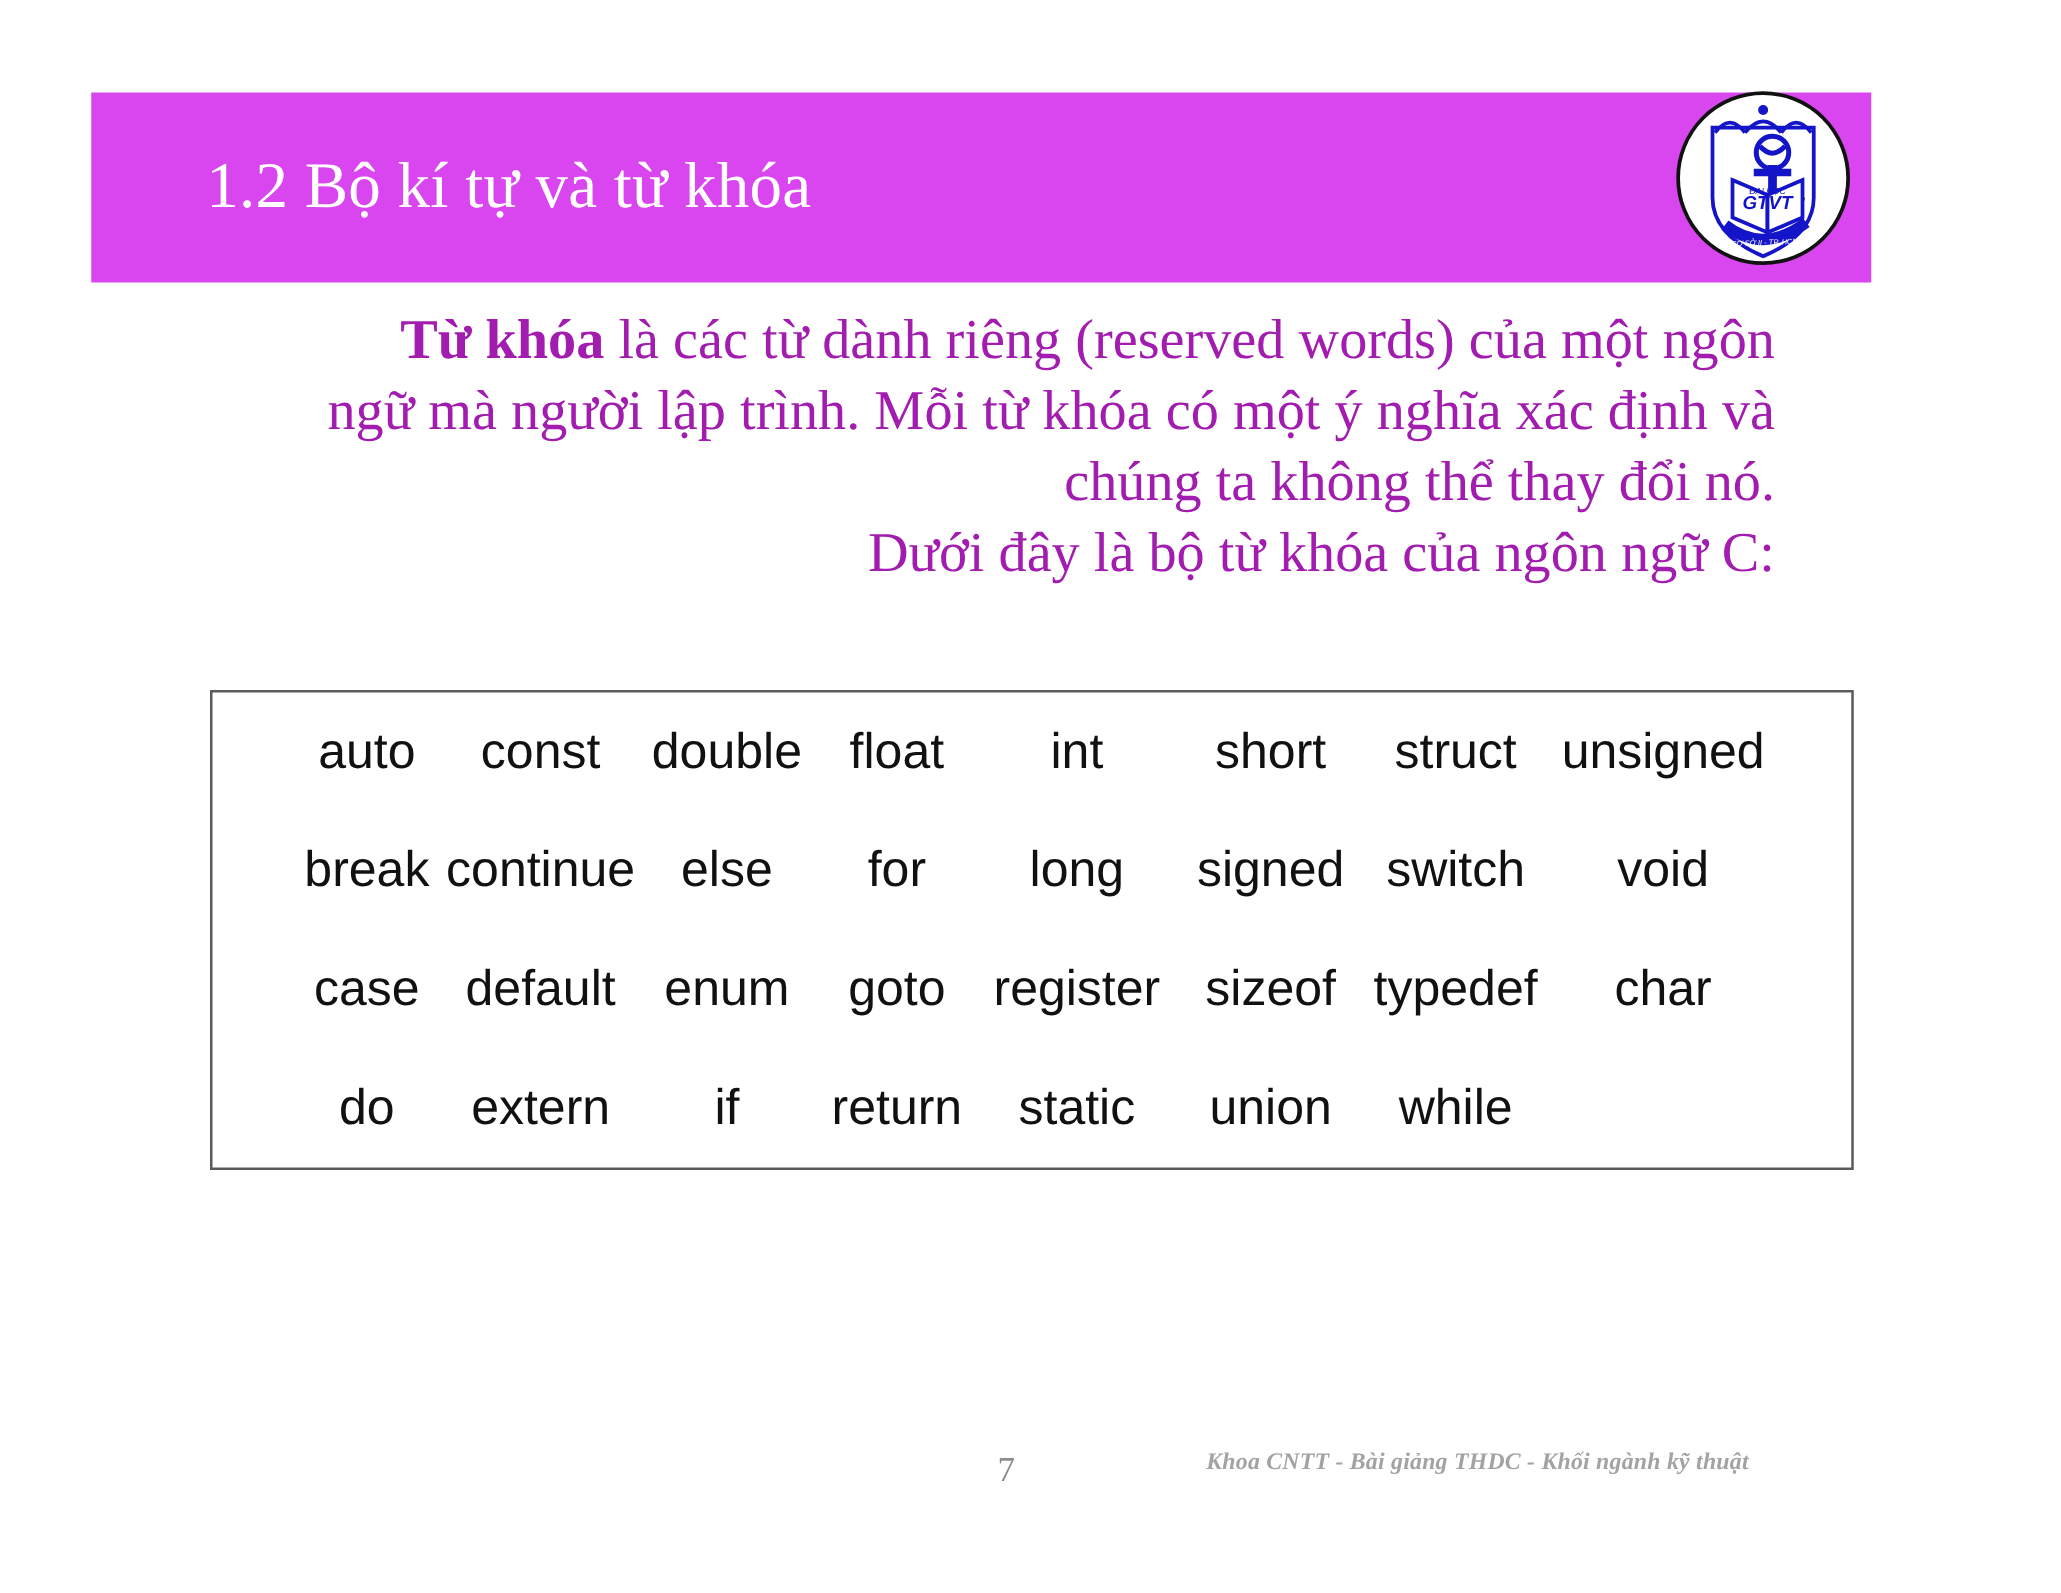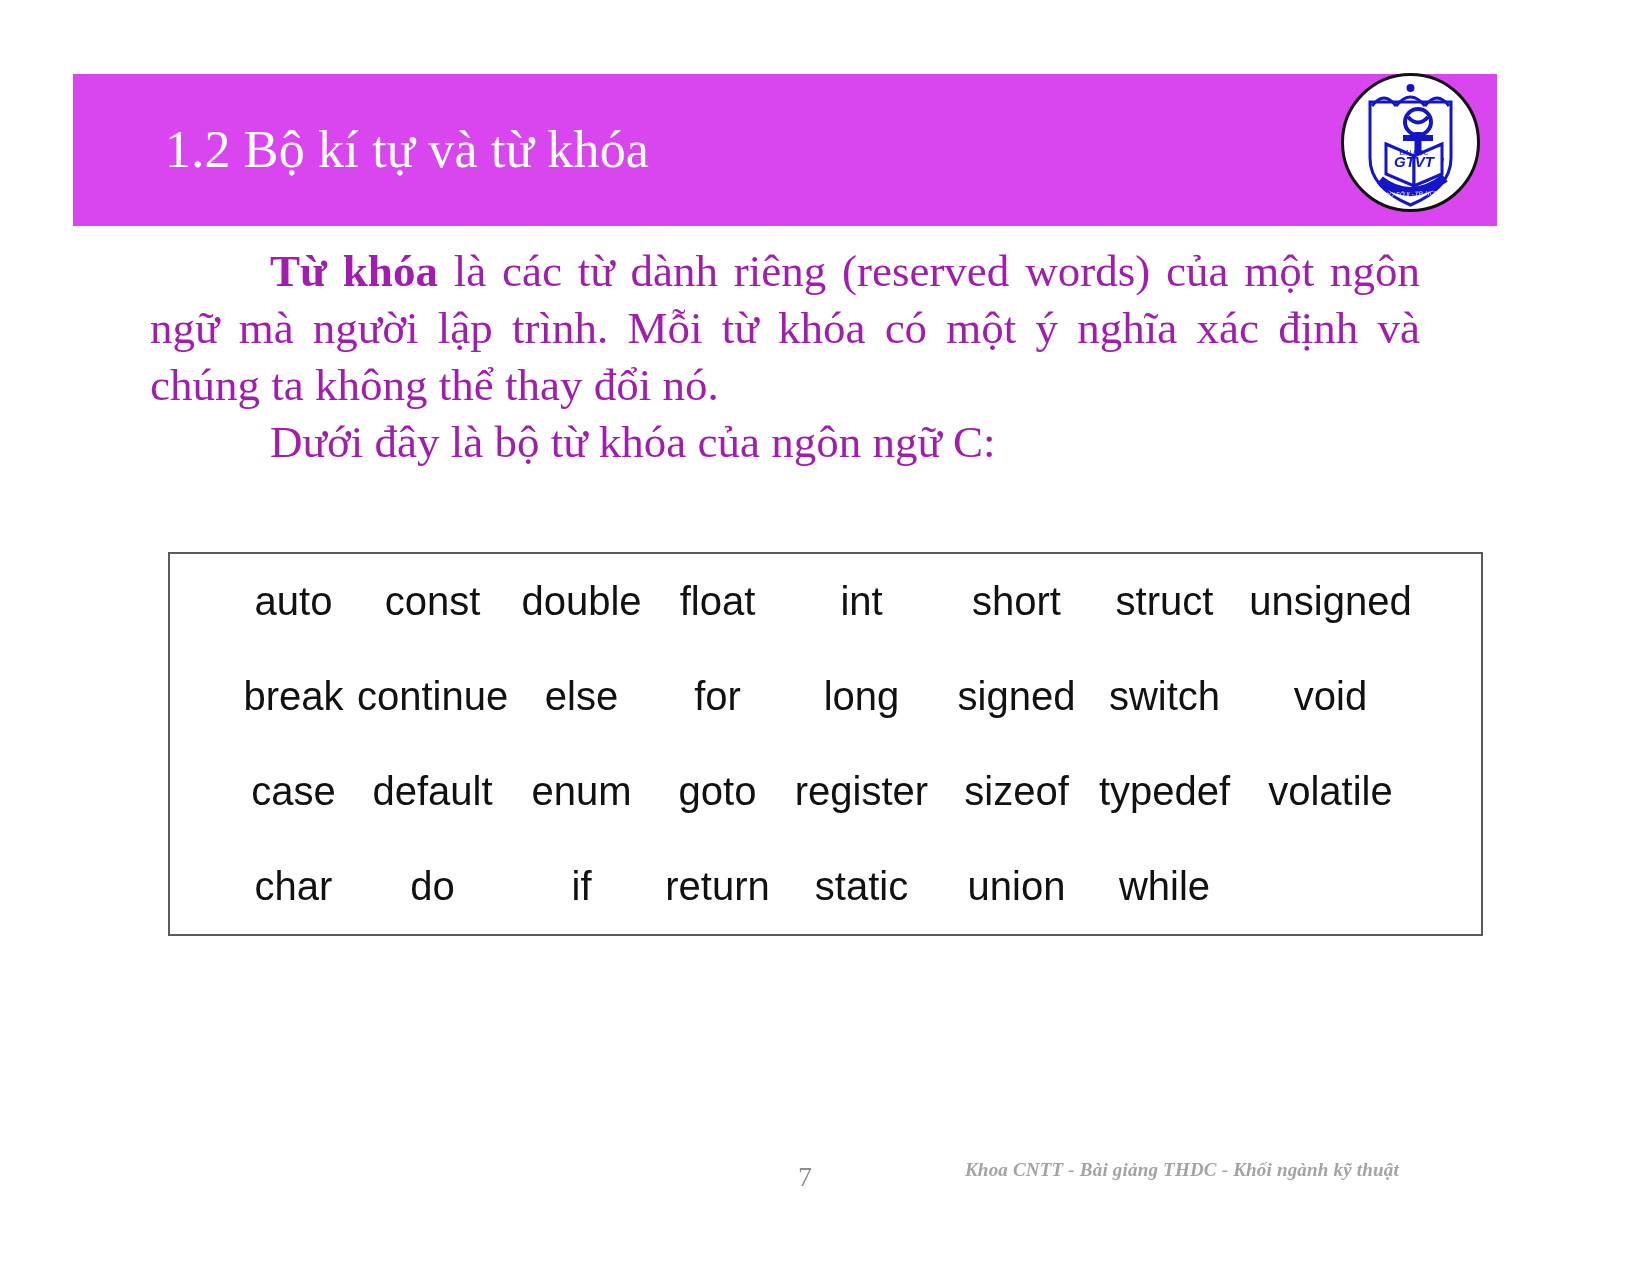--- a/index.html
+++ b/index.html
@@ -54,21 +54,21 @@
     position: absolute;
     left: 150px;
     top: 243px;
     width: 1270px;
     font-size: 45px;
     line-height: 1.27;
     color: #a21caf;
     text-align: justify;
     text-justify: inter-word;
   }
-  #body-text p { margin: 0; }
+  #body-text p { margin: 0; text-align: right; }
   #paragraph-1 { text-indent: 120px; }
   #paragraph-2 {
     text-indent: 120px;
     text-align: left;
     margin-top: 2px;
   }
   .kw-bold { font-weight: bold; }
 
   
   #keyword-table {
@@ -187,24 +187,24 @@
     <div class="kw-cell">switch</div>
     <div class="kw-cell">void</div>
 
     <div class="kw-cell">case</div>
     <div class="kw-cell">default</div>
     <div class="kw-cell">enum</div>
     <div class="kw-cell">goto</div>
     <div class="kw-cell">register</div>
     <div class="kw-cell">sizeof</div>
     <div class="kw-cell">typedef</div>
-    <div class="kw-cell">volatile</div>
 
     <div class="kw-cell">char</div>
     <div class="kw-cell">do</div>
+    <div class="kw-cell">extern</div>
     <div class="kw-cell">if</div>
     <div class="kw-cell">return</div>
     <div class="kw-cell">static</div>
     <div class="kw-cell">union</div>
     <div class="kw-cell">while</div>
   </div>
 </div>
 
 <div id="footer-page-number">7</div>
 <div id="footer-note">Khoa CNTT - Bài giảng THDC - Khối ngành kỹ thuật</div>

